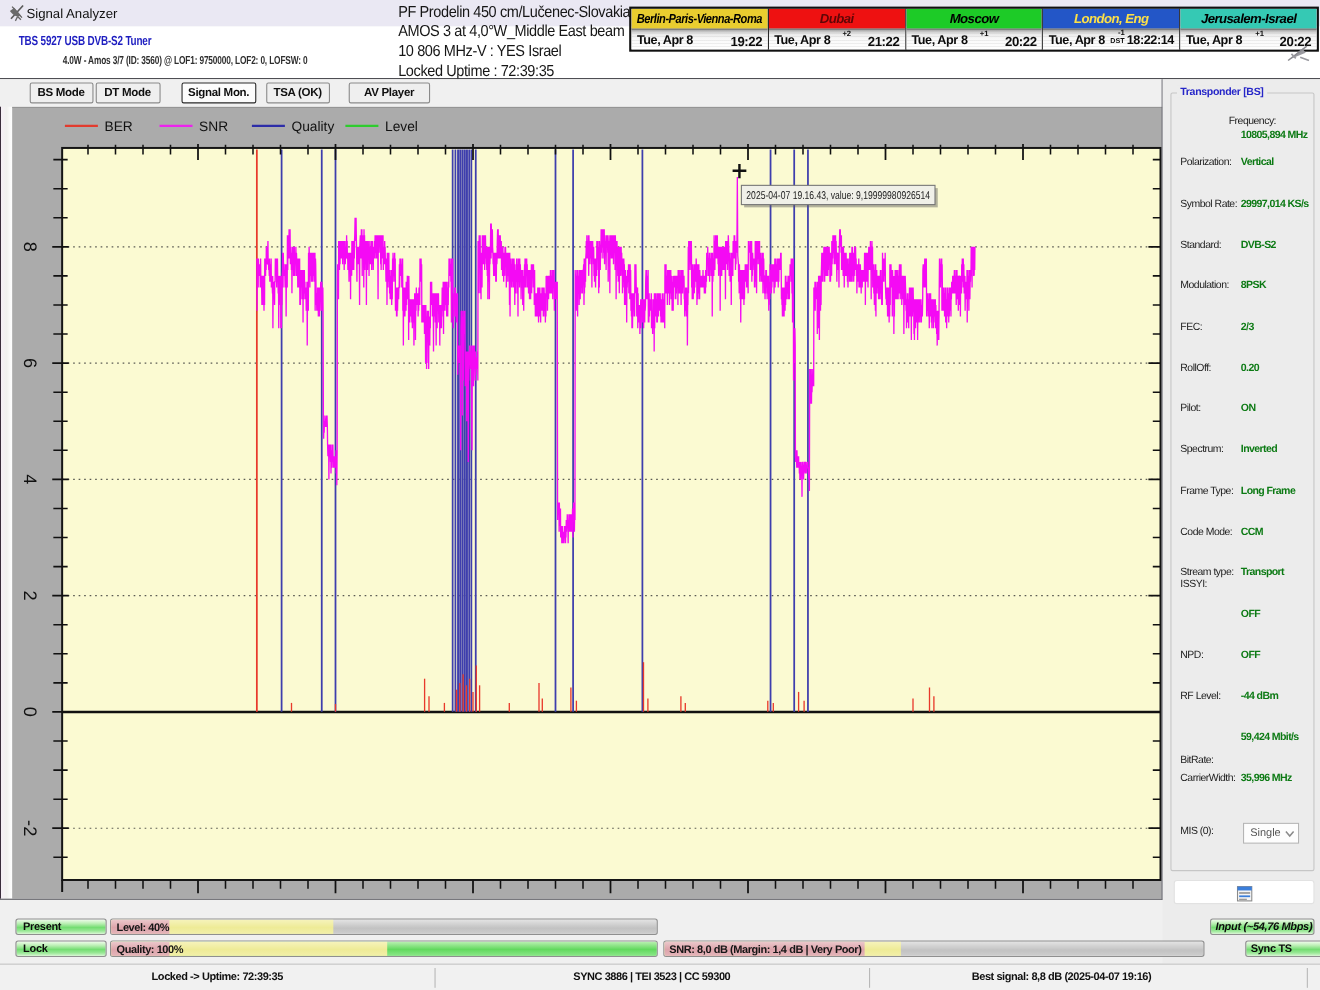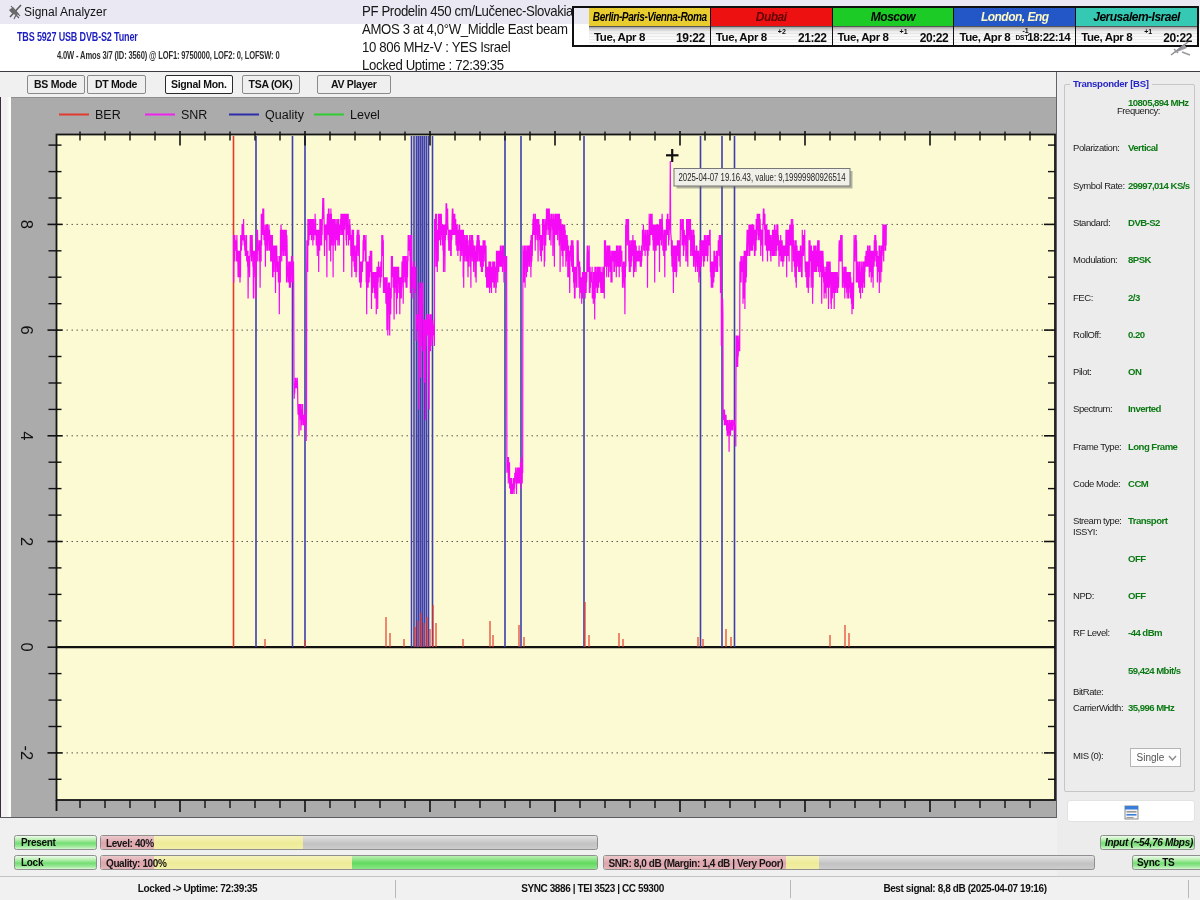--- a/index.html
+++ b/index.html
@@ -1,21 +1,21 @@
 <!DOCTYPE html>
 <html><head>
 <meta charset="utf-8">
 <style>
 *{margin:0;padding:0;box-sizing:border-box;font-family:"Liberation Sans",sans-serif;}
 html,body{width:1200px;height:900px;overflow:hidden;}
 #win{position:relative;width:1200px;height:900px;background:#f0f0f0;}
 .abs{position:absolute;}
 .b{font-weight:bold;}
 
-#clocks{position:absolute;left:572px;top:6px;width:627px;height:41px;border:2px solid #101010;display:flex;padding-left:15px;}
+#clocks{position:absolute;left:572px;top:6px;width:627px;height:41px;border:2px solid #101010;display:flex;}
 .clk{flex:1 1 0;min-width:0;overflow:hidden;border-left:1px solid #101010;display:flex;flex-direction:column;}
 .clk:first-child{border-left:none;}
 .clkh{height:18px;display:flex;align-items:center;justify-content:center;font-weight:bold;font-style:italic;font-size:12px;letter-spacing:-0.5px;white-space:nowrap;}
 .clkt{flex:1;position:relative;background:linear-gradient(180deg,#a4a4a4 0,#e9e9e9 20%,#f8f8f8 45%,#ffffff 100%);border-top:1px solid #555;}
 .clkt:before{content:"";position:absolute;inset:0;background:repeating-linear-gradient(180deg,rgba(170,170,170,0.18) 0 1px,transparent 1px 3px);}
 .dt{position:absolute;left:5px;top:4px;font-weight:bold;font-size:11.5px;letter-spacing:-0.4px;color:#0c0c0c;}
 .tm{position:absolute;right:5px;top:4px;font-weight:bold;font-size:12px;letter-spacing:-0.4px;color:#0c0c0c;}
 .sup{position:absolute;font-weight:bold;font-size:7px;color:#0c0c0c;top:-1px;}
 
 .tab{position:absolute;top:74.5px;height:19.5px;background:#efefef;border:1px solid #8a8a8a;font-size:10.5px;font-weight:bold;color:#101010;text-align:center;line-height:17px;border-radius:2px;letter-spacing:-0.3px;}
@@ -83,21 +83,21 @@
       </div>
     <div class="clk">
         <div class="clkh" style="background:#1dcb27;">Moscow</div>
       <div class="clkt">
           <span class="dt">Tue, Apr 8</span>
           <span class="sup" style="left:67px;top:1px;">+1</span>
           <span class="tm">20:22</span>
         </div>
       </div>
     <div class="clk">
-        <div class="clkh" style="background:#2356c7;color:#fef9c3;text-align:right;">London, Eng</div>
+        <div class="clkh" style="background:#2356c7;color:#fde047;text-align:right;">London, Eng</div>
       <div class="clkt">
           <span class="dt">Tue, Apr 8</span>
           <span class="sup" style="left:68px;top:0px;">-1</span>
           <span class="sup" style="left:61px;top:7px;font-size:6.5px;">DST</span>
           <span class="tm" style="font-size:11.5px;">18:22:14</span>
         </div>
       </div>
     <div class="clk">
         <div class="clkh" style="background:#35c9b4;">Jerusalem-Israel</div>
       <div class="clkt">
@@ -335,21 +335,21 @@
 <text x="667.5" y="84.0" font-size="10.3" fill="#222" font-family="Liberation Sans, sans-serif" textLength="167" lengthAdjust="spacingAndGlyphs">2025-04-07 19.16.43, value: 9,19999980926514</text>
 </svg>
 
   <div class="abs" style="left:0;top:817px;width:1057px;height:1.4px;background:#5a5a60;"></div>
 
   <div class="abs" style="left:1055.8px;top:71.5px;width:1.3px;height:746px;background:#63636b;"></div>
   <div id="rp">
     <div id="gb"></div>
     <div id="gbl">Transponder [BS]</div>
     <div class="fl" style="top:33.5px;padding-left:44px;">Frequency:</div>
-      <div class="fv" style="top:25px;">10805,894 MHz</div>
+      <div class="fv" style="top:45px;">10805,894 MHz</div>
     <div class="fl" style="top:70.8px;">Polarization:</div>
       <div class="fv" style="top:70.8px;">Vertical</div>
     <div class="fl" style="top:108.1px;">Symbol Rate:</div>
       <div class="fv" style="top:108.1px;">29997,014 KS/s</div>
     <div class="fl" style="top:145.4px;">Standard:</div>
       <div class="fv" style="top:145.4px;">DVB-S2</div>
     <div class="fl" style="top:182.7px;">Modulation:</div>
       <div class="fv" style="top:182.7px;">8PSK</div>
     <div class="fl" style="top:220.0px;">FEC:</div>
       <div class="fv" style="top:220.0px;">2/3</div>

